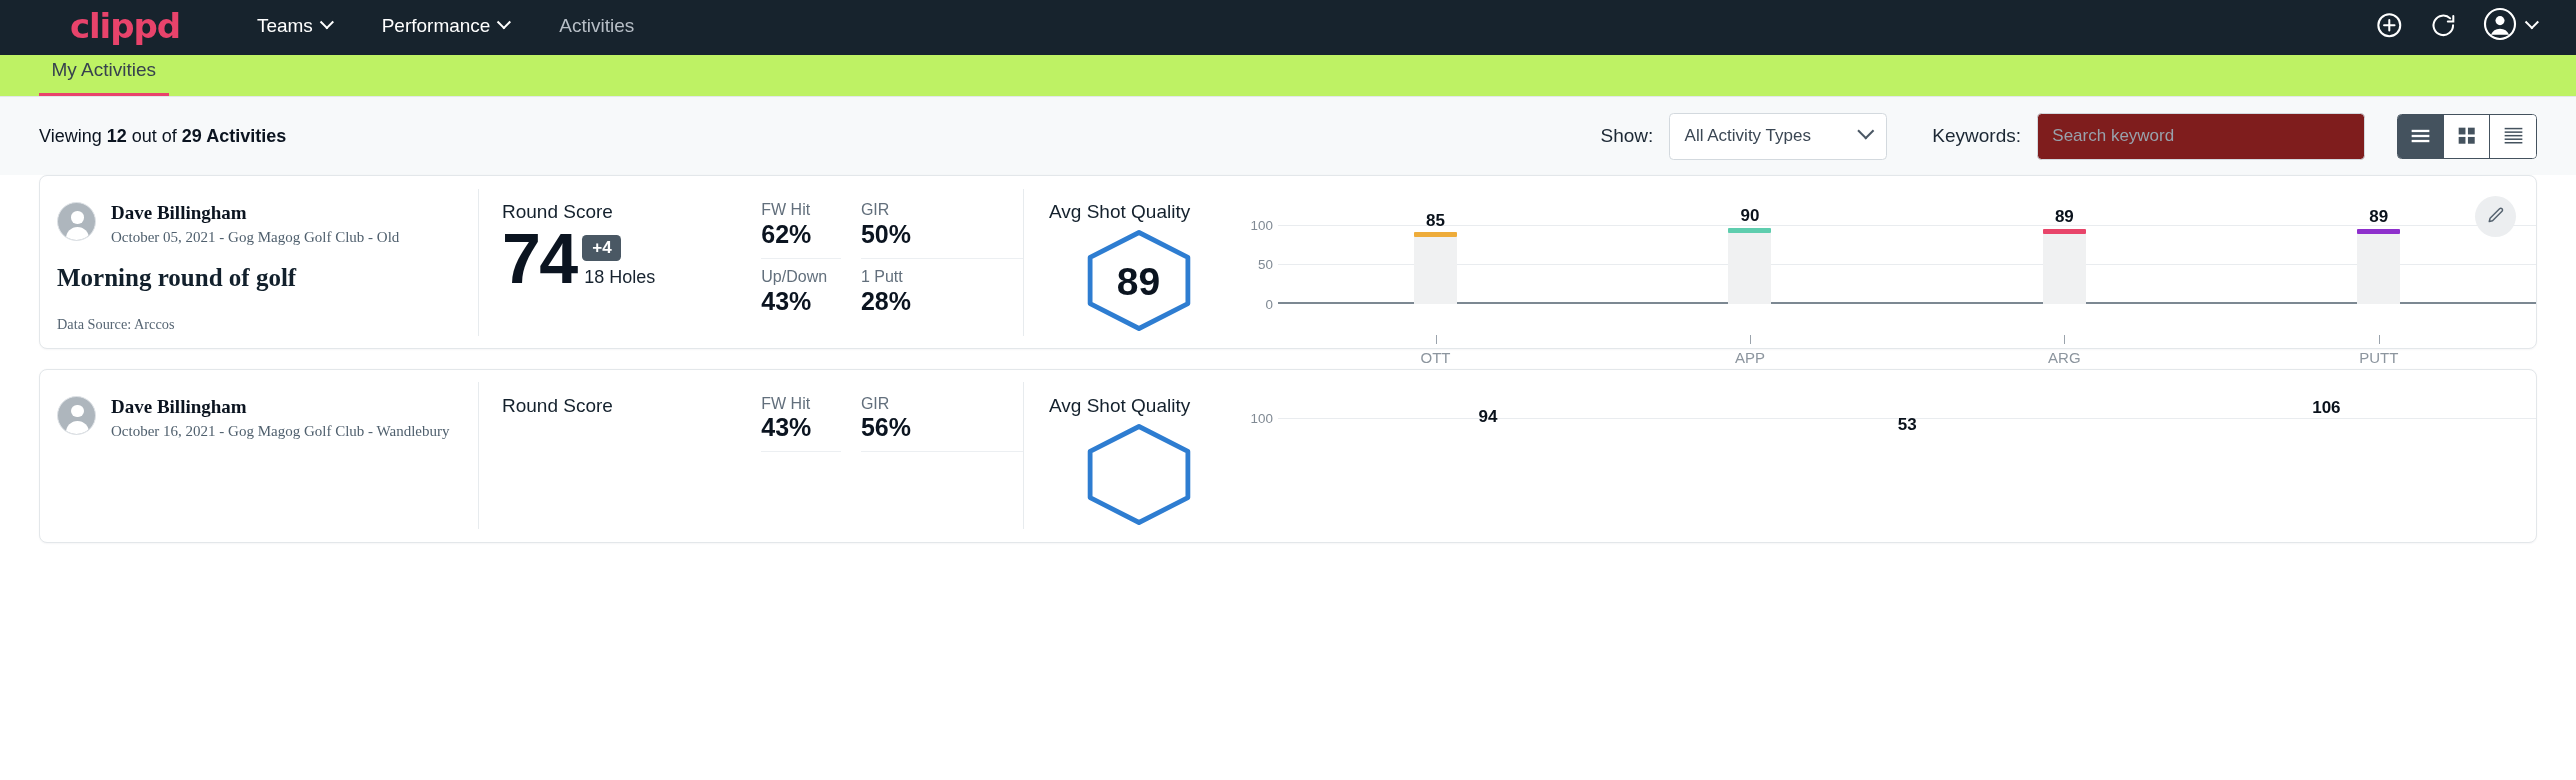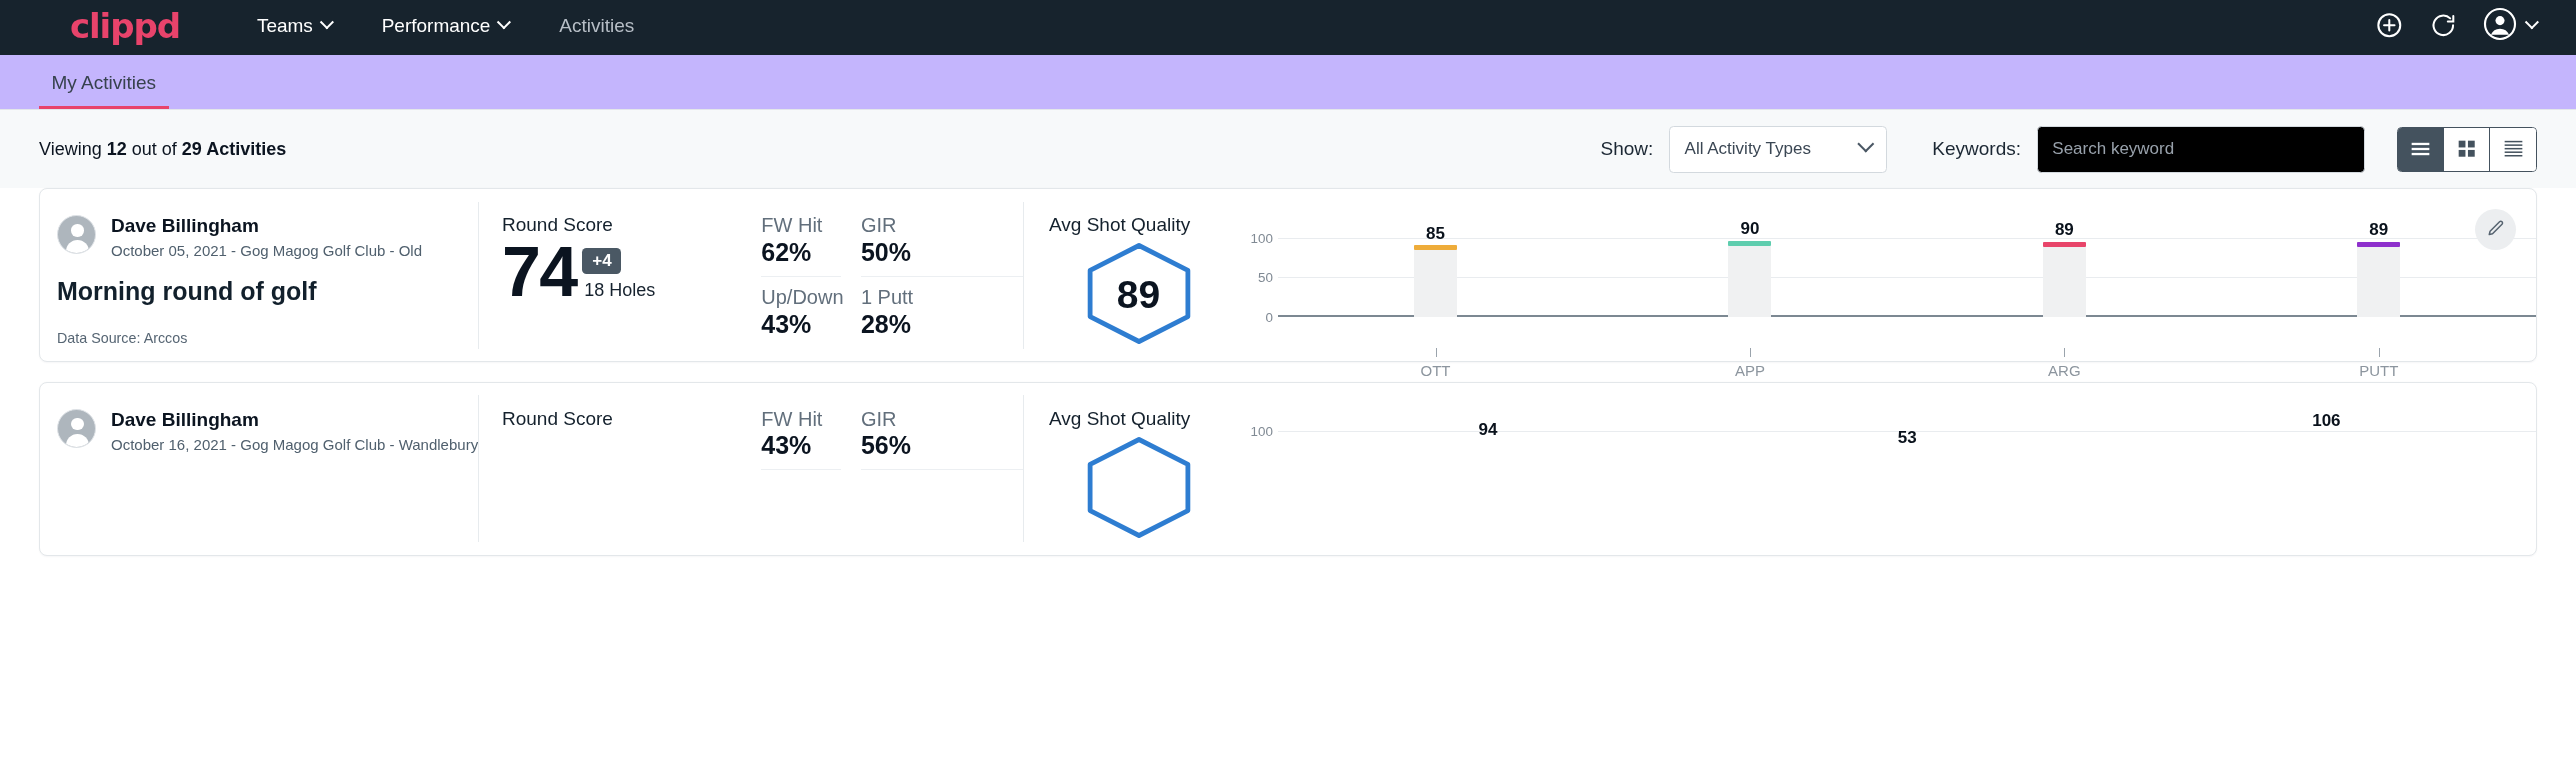--- a/index.html
+++ b/index.html
@@ -48,22 +48,22 @@
     margin-left: auto;
     display: flex;
     align-items: center;
     gap: 25px;
   }
   .hicon { cursor: pointer; display: flex; align-items: center; }
   .avatar-wrap { display: flex; align-items: center; gap: 10.7px; cursor: pointer; }
 
   
   .tabbar {
-    height: 55px;
-    background: #c4b5fd;
+    height: 42px;
+    background: #bef264;
     border-bottom: 0.9px solid #e3e7ea;
     display: flex;
     align-items: flex-end;
     padding-left: 39px;
   }
   .tab {
     font-size: 19px;
     color: #46525e;
     padding: 0 12.5px 12.5px 12.5px;
     border-bottom: 3.6px solid transparent;
@@ -101,21 +101,21 @@
   }
   .select .dd {
     margin-left: auto;
     width: 11.6px; height: 11.6px;
     border-right: 2.3px solid #4a5764;
     border-bottom: 2.3px solid #4a5764;
     transform: rotate(45deg) translate(-3.6px,-3.6px);
   }
   .searchbox {
     width: 328px; height: 47px;
-    background: #000000;
+    background: #7f1d1d;
     border: 0.9px solid #d3d9de;
     border-radius: 4.5px;
     display: flex; align-items: center;
     padding: 0 14.3px;
     font-size: 17px; color: #98a1ab;
     cursor: text;
     margin-right: 32px;
   }
   .viewtoggle {
     display: flex;
@@ -145,20 +145,21 @@
     margin-bottom: 19.6px;
     box-shadow: 0 0.9px 1.8px rgba(20,30,40,0.04);
   }
   .card-1 { height: 174px; }
   .card-2 { height: 174px; }
 
   .col-info {
     width: 439px;
     padding: 26px 0 0 17px;
     position: relative;
+    font-family: Liberation Serif, serif;
   }
   .col-info::after {
     content: "";
     position: absolute;
     right: 0; top: 12.5px; bottom: 12.5px;
     width: 0.9px; background: #e7ebee;
   }
   .person { display: flex; align-items: flex-start; gap: 15px; }
   .pavatar {
     width: 39px; height: 39px; border-radius: 50%;
@@ -209,21 +210,21 @@
     align-content: start;
     position: relative;
   }
   .col-stats::after {
     content: "";
     position: absolute;
     right: 0; top: 12.5px; bottom: 12.5px;
     width: 0.9px; background: #e7ebee;
   }
   .stat { }
-  .stat .k { font-size: 20px; color: #626f7c; }
+  .stat .k { font-size: 16px; color: #626f7c; }
   .stat .v { font-size: 25px; font-weight: 700; color: #0b1420; margin-top: 0.9px; }
   .stat.top { border-bottom: 0.9px solid #eceff2; padding-bottom: 9px; margin-bottom: 9px; }
 
   .col-qual {
     flex: 1;
     padding: 25px 0 0 25px;
     display: flex;
     flex-direction: column;
   }
   .qual-body { display: flex; align-items: flex-start; margin-top: 1.8px; }

